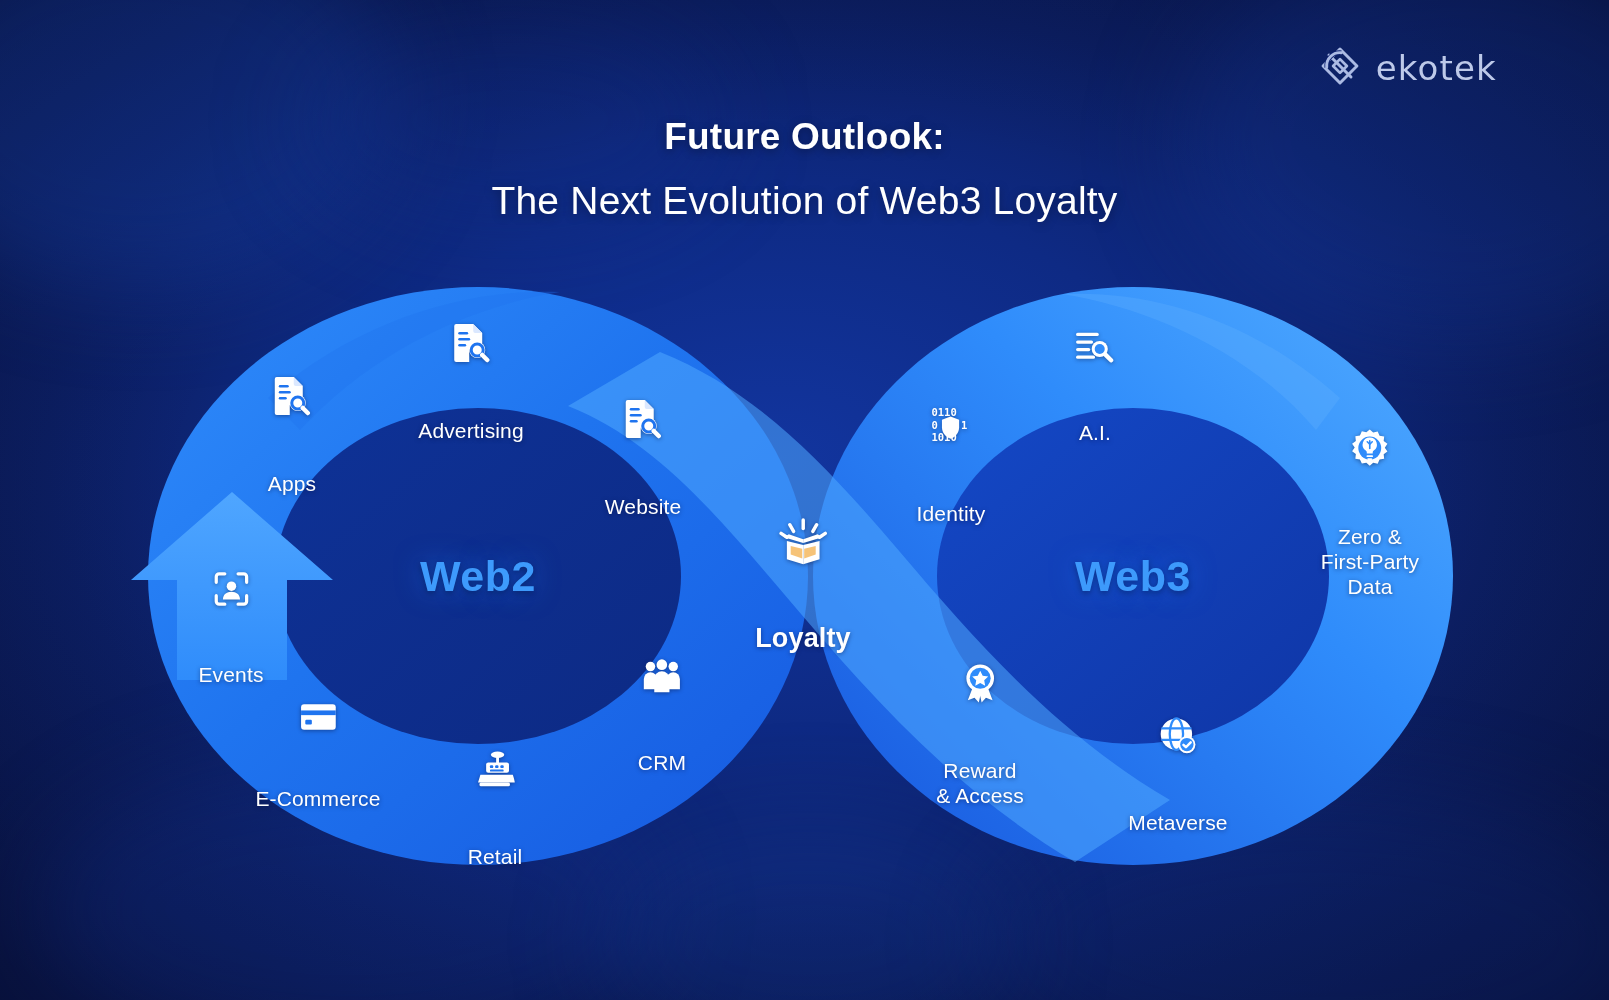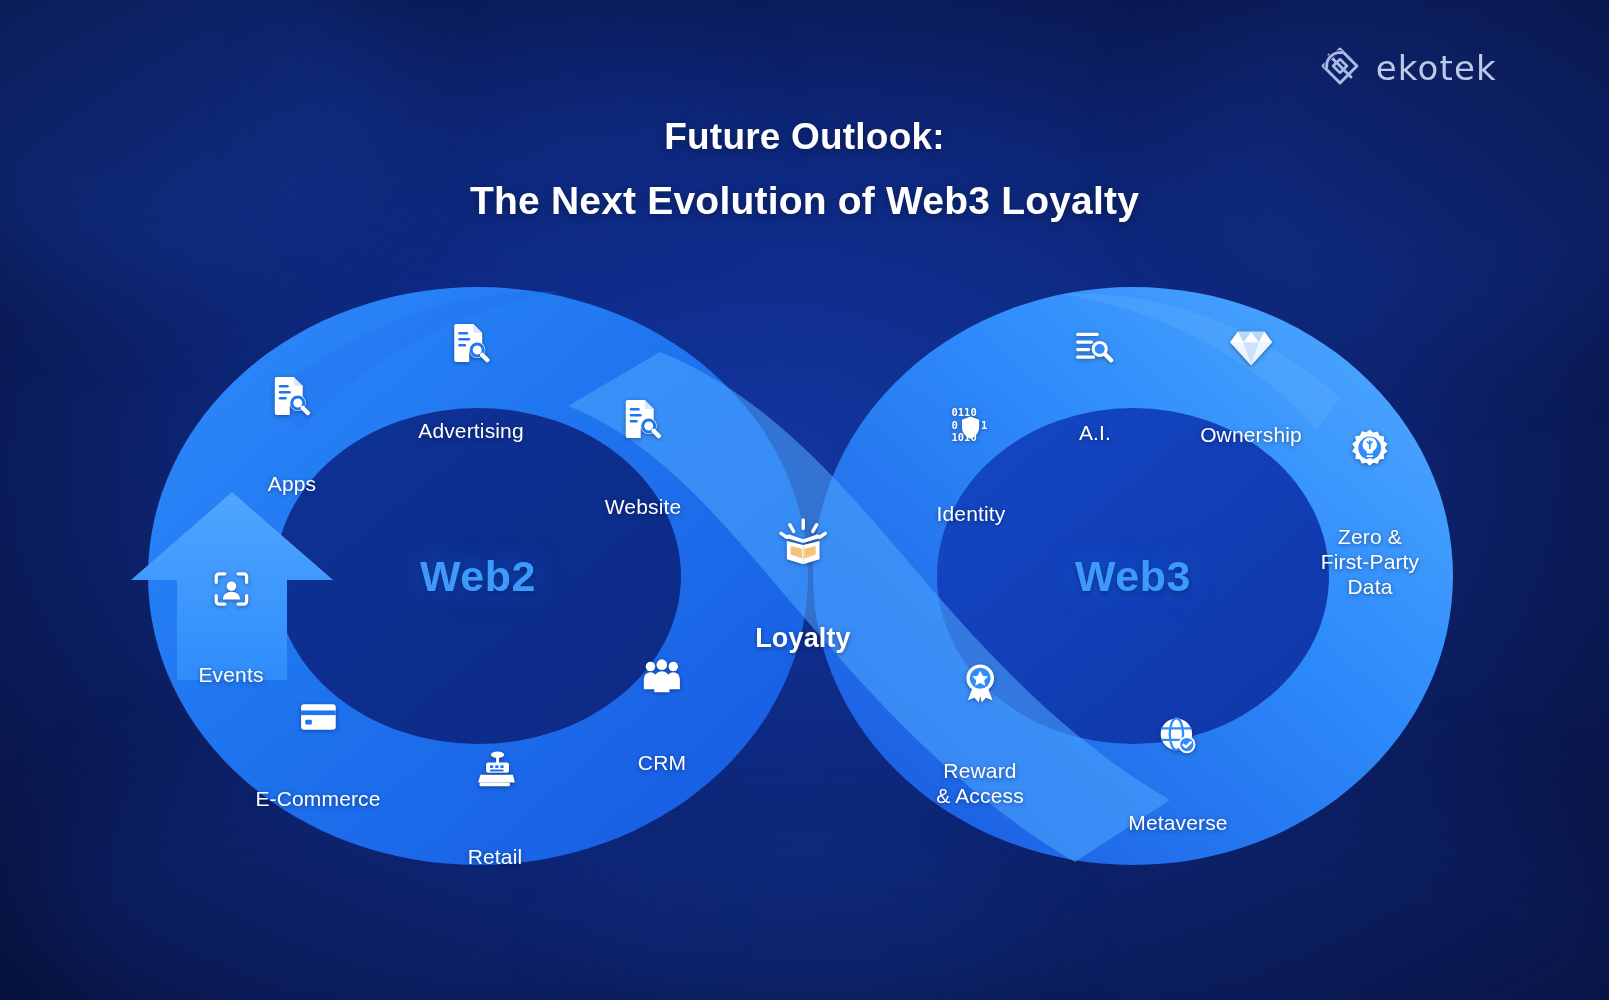--- a/index.html
+++ b/index.html
@@ -61,21 +61,21 @@
   }
   #title-line1 {
     font-size: 37px;
     font-weight: bold;
     letter-spacing: 0.2px;
     line-height: 1.0;
     text-shadow: 0 2px 10px rgba(0,0,0,0.35);
   }
   #title-line2 {
     font-size: 39px;
-    font-weight: bold;
+    font-weight: normal;
     letter-spacing: 0.2px;
     margin-top: 26px;
     line-height: 1.0;
     text-shadow: 0 2px 10px rgba(0,0,0,0.35);
   }
 
   
   #infinity {
     position: absolute;
     left: 0; top: 0;
@@ -368,21 +368,21 @@
         <path d="M29 26l20-6-5-3-15 5z" fill="#ffffff"></path>
         <path d="M12 24l17 4v20L12 43z" fill="#ffffff"></path>
         <path d="M46 24L29 28v20l17-5z" fill="#ffffff"></path>
         <path d="M16 29l12 3v10l-12-4z" fill="#f4b860" opacity="0.85"></path>
         <path d="M42 29l-12 3v10l12-4z" fill="#f4b860" opacity="0.85"></path>
       </svg>
     </span>
     <span class="lbl">Loyalty</span>
   </div>
 
-  <div class="node" id="node-identity" style="left:951px; top:405px;margin-left:20px;">
+  <div class="node" id="node-identity" style="left:951px; top:405px;">
     <span class="ico">
       <svg width="42" height="42" viewBox="0 0 44 44">
         <text x="2" y="12" font-family="DejaVu Sans Mono, monospace" font-size="11" font-weight="bold" fill="#ffffff">0110</text>
         <text x="2" y="25" font-family="DejaVu Sans Mono, monospace" font-size="11" font-weight="bold" fill="#ffffff">0</text>
         <text x="33" y="25" font-family="DejaVu Sans Mono, monospace" font-size="11" font-weight="bold" fill="#ffffff">1</text>
         <text x="2" y="38" font-family="DejaVu Sans Mono, monospace" font-size="11" font-weight="bold" fill="#ffffff">1010</text>
         <path d="M22 12l9 3.4v8c0 6-4.2 10.4-9 12-4.8-1.6-9-6-9-12v-8z" fill="#ffffff"></path>
       </svg>
     </span>
     <span class="lbl">Identity</span>
@@ -396,33 +396,20 @@
         <rect x="1" y="19" width="15" height="3.4" rx="1.7" fill="#ffffff"></rect>
         <rect x="1" y="27" width="20" height="3.4" rx="1.7" fill="#ffffff"></rect>
         <circle cx="26" cy="20" r="8.5" fill="#ffffff"></circle>
         <circle cx="26" cy="20" r="5.3" fill="#2f8cfb"></circle>
         <path d="M32 26l6 6" stroke="#ffffff" stroke-width="4.6" stroke-linecap="round"></path>
       </svg>
     </span>
     <span class="lbl">A.I.</span>
   </div>
 
-  <div class="node" id="node-ownership" style="left:1251px; top:328px;">
-    <span class="ico">
-      <svg width="44" height="40" viewBox="0 0 46 42">
-        <path d="M9 4h28l8 11L23 39 1 15z" fill="#ffffff"></path>
-        <path d="M9 4l-8 11h44L37 4z" fill="#ffffff"></path>
-        <path d="M1 15h44L23 39z" fill="#eef5ff"></path>
-        <path d="M9 4l6 11L23 4z" fill="#2f8cfb" opacity="0.35"></path>
-        <path d="M37 4l-6 11L23 4z" fill="#2f8cfb" opacity="0.35"></path>
-        <path d="M15 15L23 39 31 15z" fill="#2f8cfb" opacity="0.18"></path>
-      </svg>
-    </span>
-    <span class="lbl">Ownership</span>
-  </div>
 
   <div class="node multiline" id="node-zero-first-party" style="left:1370px; top:428px;">
     <span class="ico">
       <svg width="42" height="42" viewBox="0 0 44 44">
         <path d="M22 1.5l3.6 3.2 4.7-1 2 4.4 4.8.8-.5 4.8 3.9 2.9-2.7 4 2.7 4-3.9 2.9.5 4.8-4.8.8-2 4.4-4.7-1L22 39.5l-3.6-3.2-4.7 1-2-4.4-4.8-.8.5-4.8L3.5 24.4l2.7-4-2.7-4 3.9-2.9-.5-4.8 4.8-.8 2-4.4 4.7 1z" fill="#ffffff"></path>
         <circle cx="22" cy="21" r="12" fill="#2f8cfb"></circle>
         <path d="M22 10a7.5 7.5 0 0 0-4.2 13.7c.7.5 1.1 1.2 1.1 2v1.1h6.2v-1.1c0-.8.4-1.5 1.1-2A7.5 7.5 0 0 0 22 10z" fill="#ffffff"></path>
         <rect x="18.6" y="28.5" width="6.8" height="1.9" rx="0.9" fill="#ffffff"></rect>
         <rect x="19.4" y="31.6" width="5.2" height="1.8" rx="0.9" fill="#ffffff"></rect>
         <path d="M22 13.5v8" stroke="#2f8cfb" stroke-width="1.7" stroke-linecap="round"></path>

